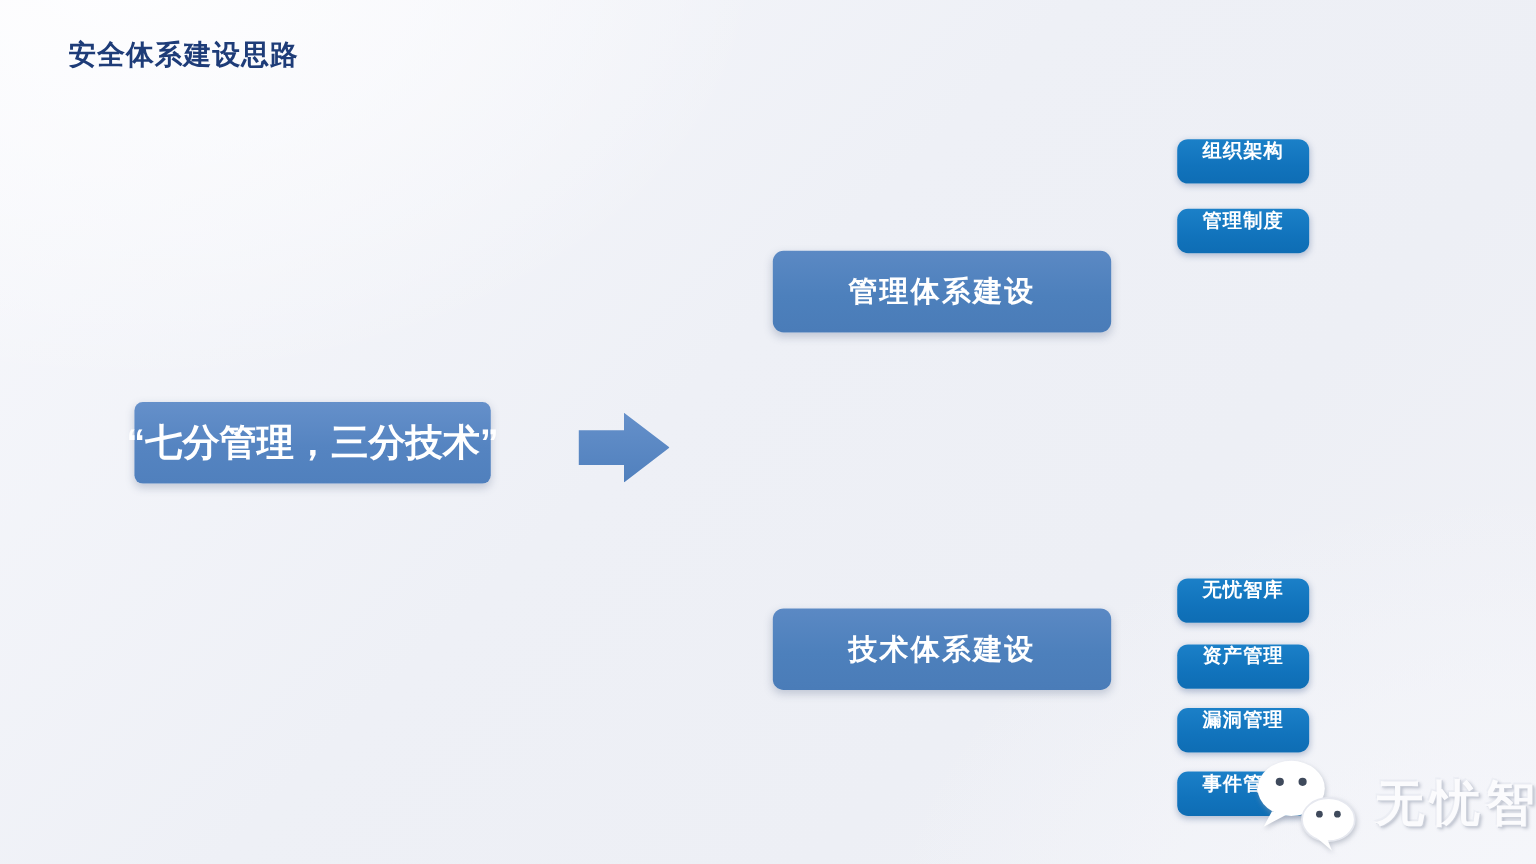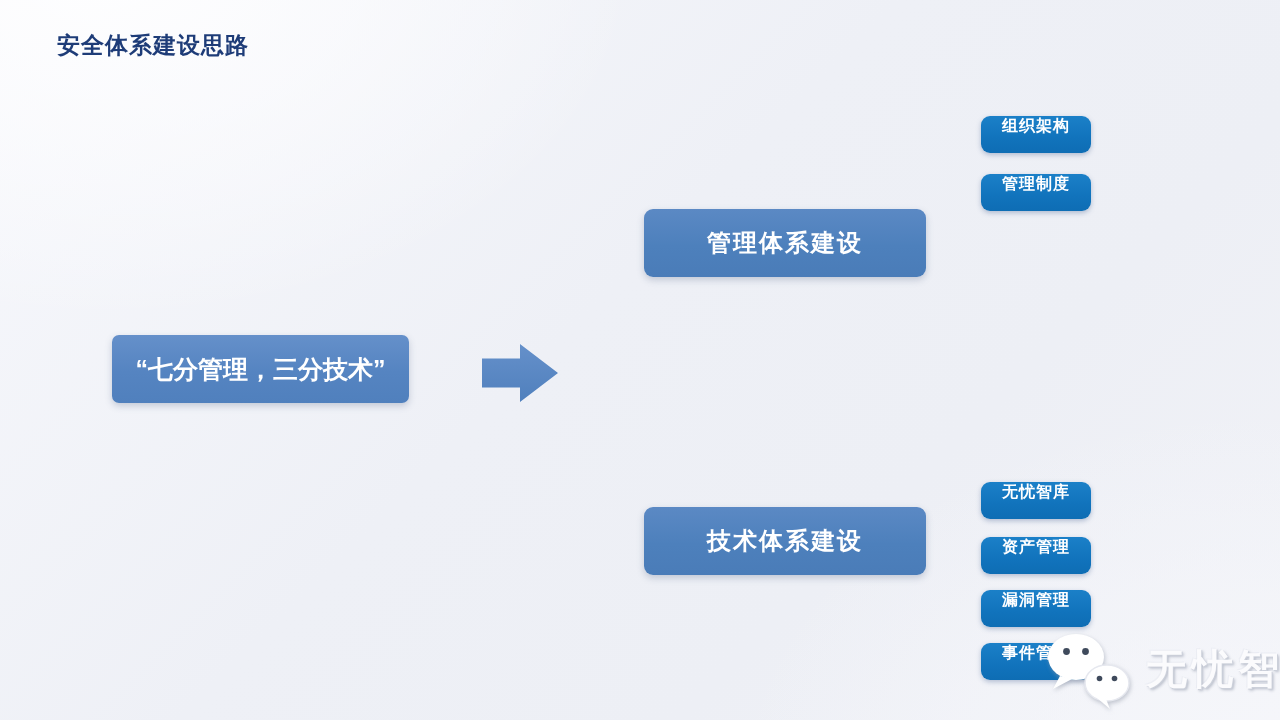--- a/index.html
+++ b/index.html
@@ -33,21 +33,21 @@
     height: 68px;
     background: linear-gradient(180deg, #6590ca 0%, #5584c1 55%, #5080bd 100%);
     border-radius: 7px;
     box-shadow: 0 3px 7px rgba(90, 105, 140, 0.30);
     display: flex;
     align-items: center;
     justify-content: center;
   }
   .quote-box span {
     color: #ffffff;
-    font-size: 25px;
+    font-size: 31px;
     font-weight: bold;
     white-space: nowrap;
   }
   .flow-arrow {
     position: absolute;
     left: 482px;
     top: 344px;
     width: 76px;
     height: 58px;
     background: linear-gradient(180deg, #6590ca 0%, #5080bd 100%);

